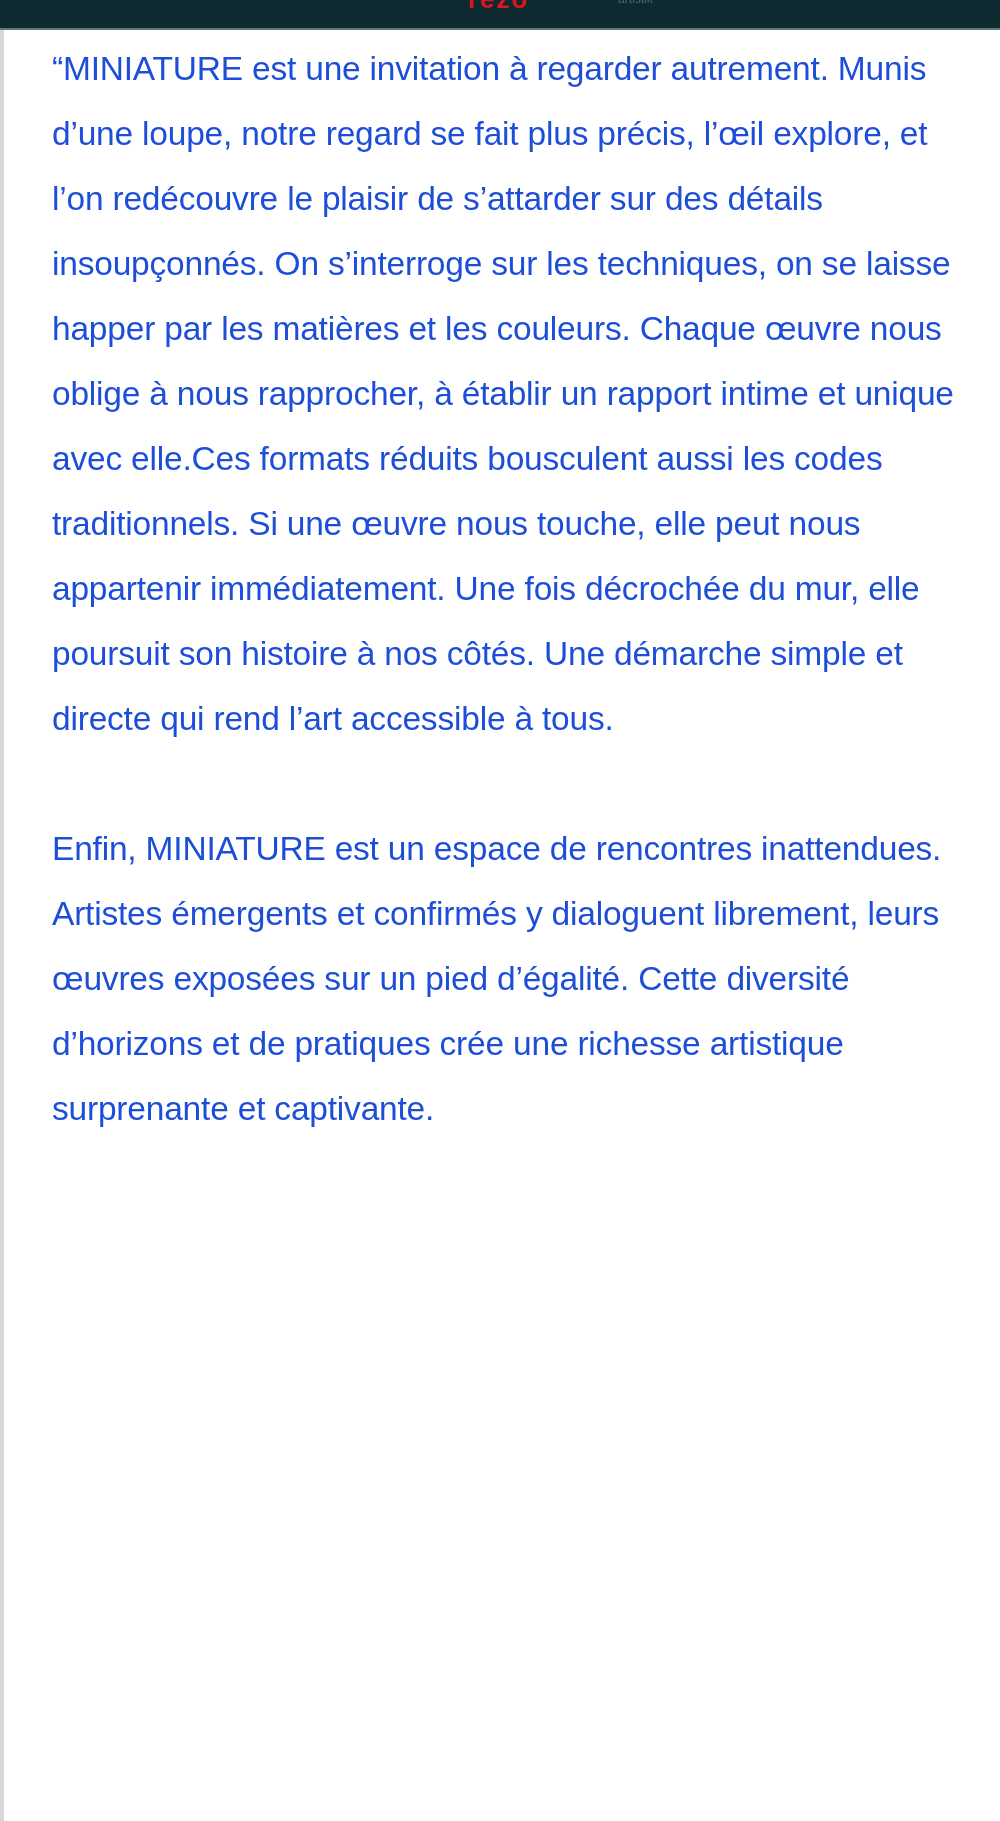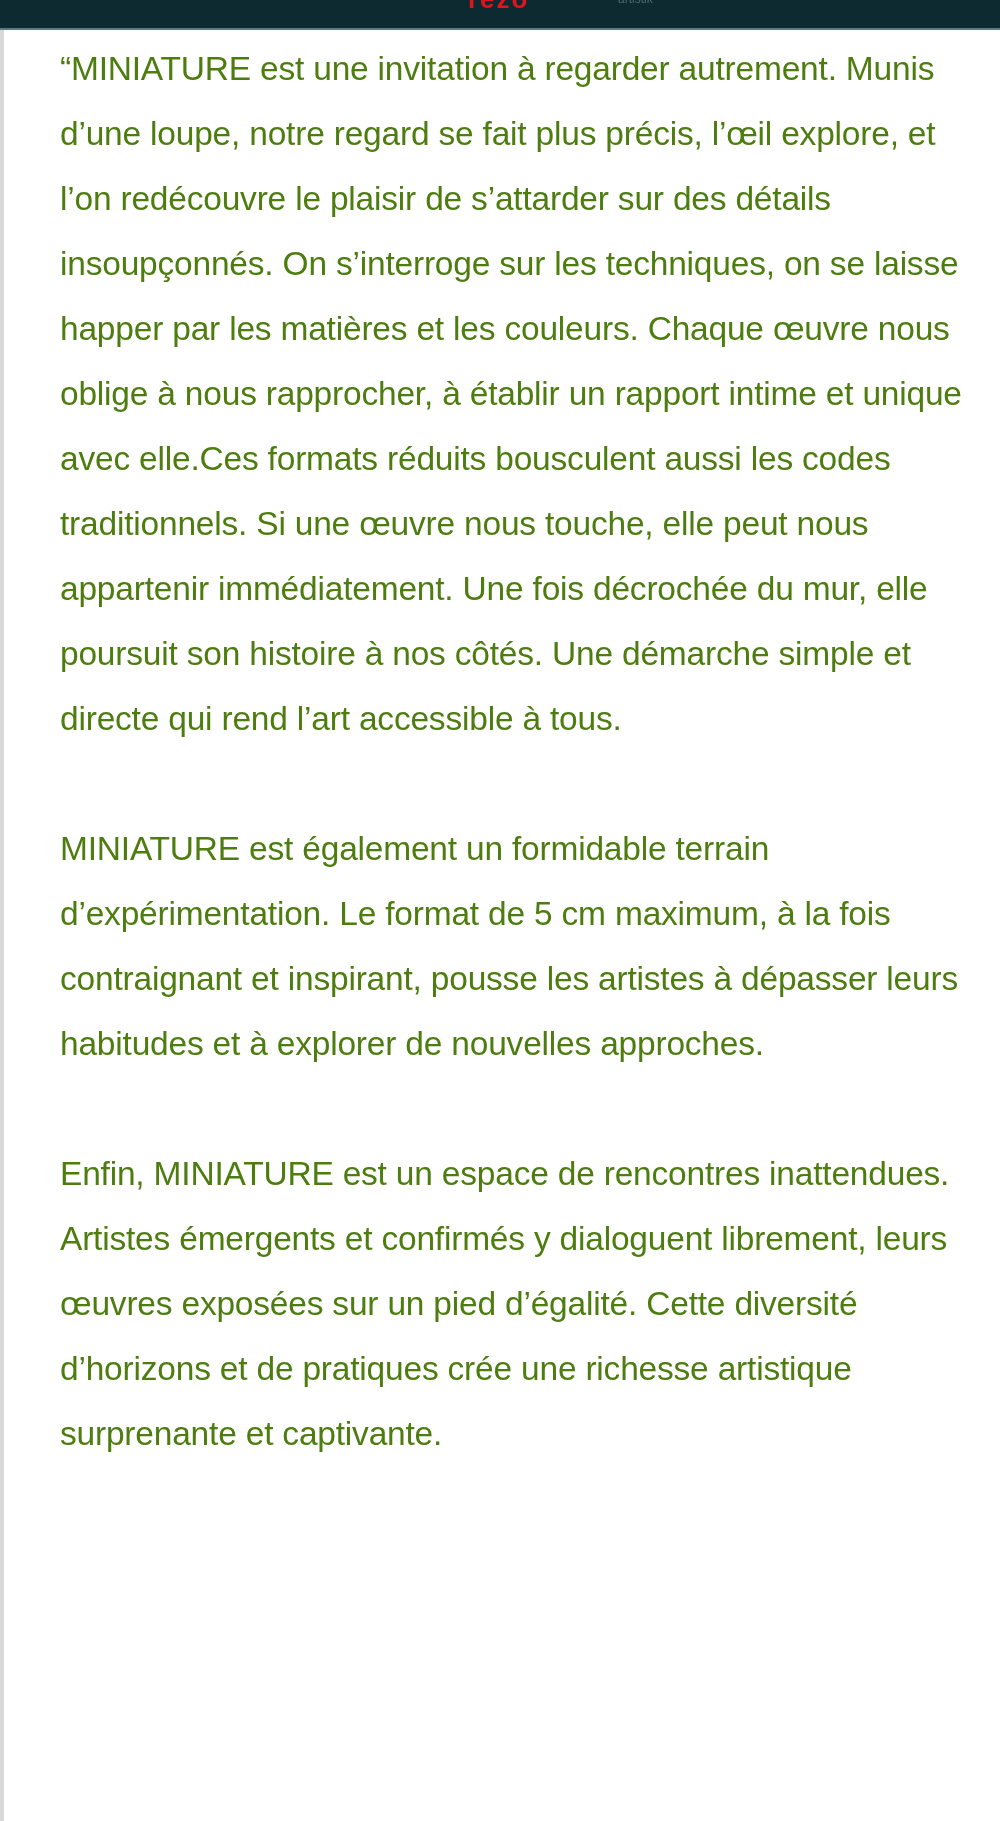--- a/index.html
+++ b/index.html
@@ -45,24 +45,24 @@
     .left-strip {
       position: absolute;
       left: 0;
       top: 30px;
       width: 4px;
       height: 1791px;
       background: #d8d8d8;
     }
     .article {
       position: absolute;
-      left: 60px;
+      left: 52px;
       top: 36px;
       width: 905px;
-      color: #4d7c0f;
+      color: #1d4ed8;
       font-size: 33.5px;
       line-height: 65px;
       letter-spacing: -0.2px;
     }
     .article p {
       margin: 0;
     }
     .article p.spaced {
       margin-bottom: 65px;
     }
@@ -72,15 +72,14 @@
 
 <div class="top-bar">
   <span class="logo">rezo</span>
   <span class="tagline">artistik</span>
 </div>
 
 <div class="left-strip"></div>
 
 <div class="article">
   <p class="spaced">“MINIATURE est une invitation à regarder autrement. Munis d’une loupe, notre regard se fait plus précis, l’œil explore, et l’on redécouvre le plaisir de s’attarder sur des détails insoupçonnés. On s’interroge sur les techniques, on se laisse happer par les matières et les couleurs. Chaque œuvre nous oblige à nous rapprocher, à établir un rapport intime et unique avec elle.Ces formats réduits bousculent aussi les codes traditionnels. Si une œuvre nous touche, elle peut nous appartenir immédiatement. Une fois décrochée du mur, elle poursuit son histoire à nos côtés. Une démarche simple et directe qui rend l’art accessible à tous.</p>
-  <p class="spaced">MINIATURE est également un formidable terrain d’expérimentation. Le format de 5 cm maximum, à la fois contraignant et inspirant, pousse les artistes à dépasser leurs habitudes et à explorer de nouvelles approches.</p>
   <p>Enfin, MINIATURE est un espace de rencontres inattendues. Artistes émergents et confirmés y dialoguent librement, leurs œuvres exposées sur un pied d’égalité. Cette diversité d’horizons et de pratiques crée une richesse artistique surprenante et captivante.</p>
 </div>
 
 </body></html>

